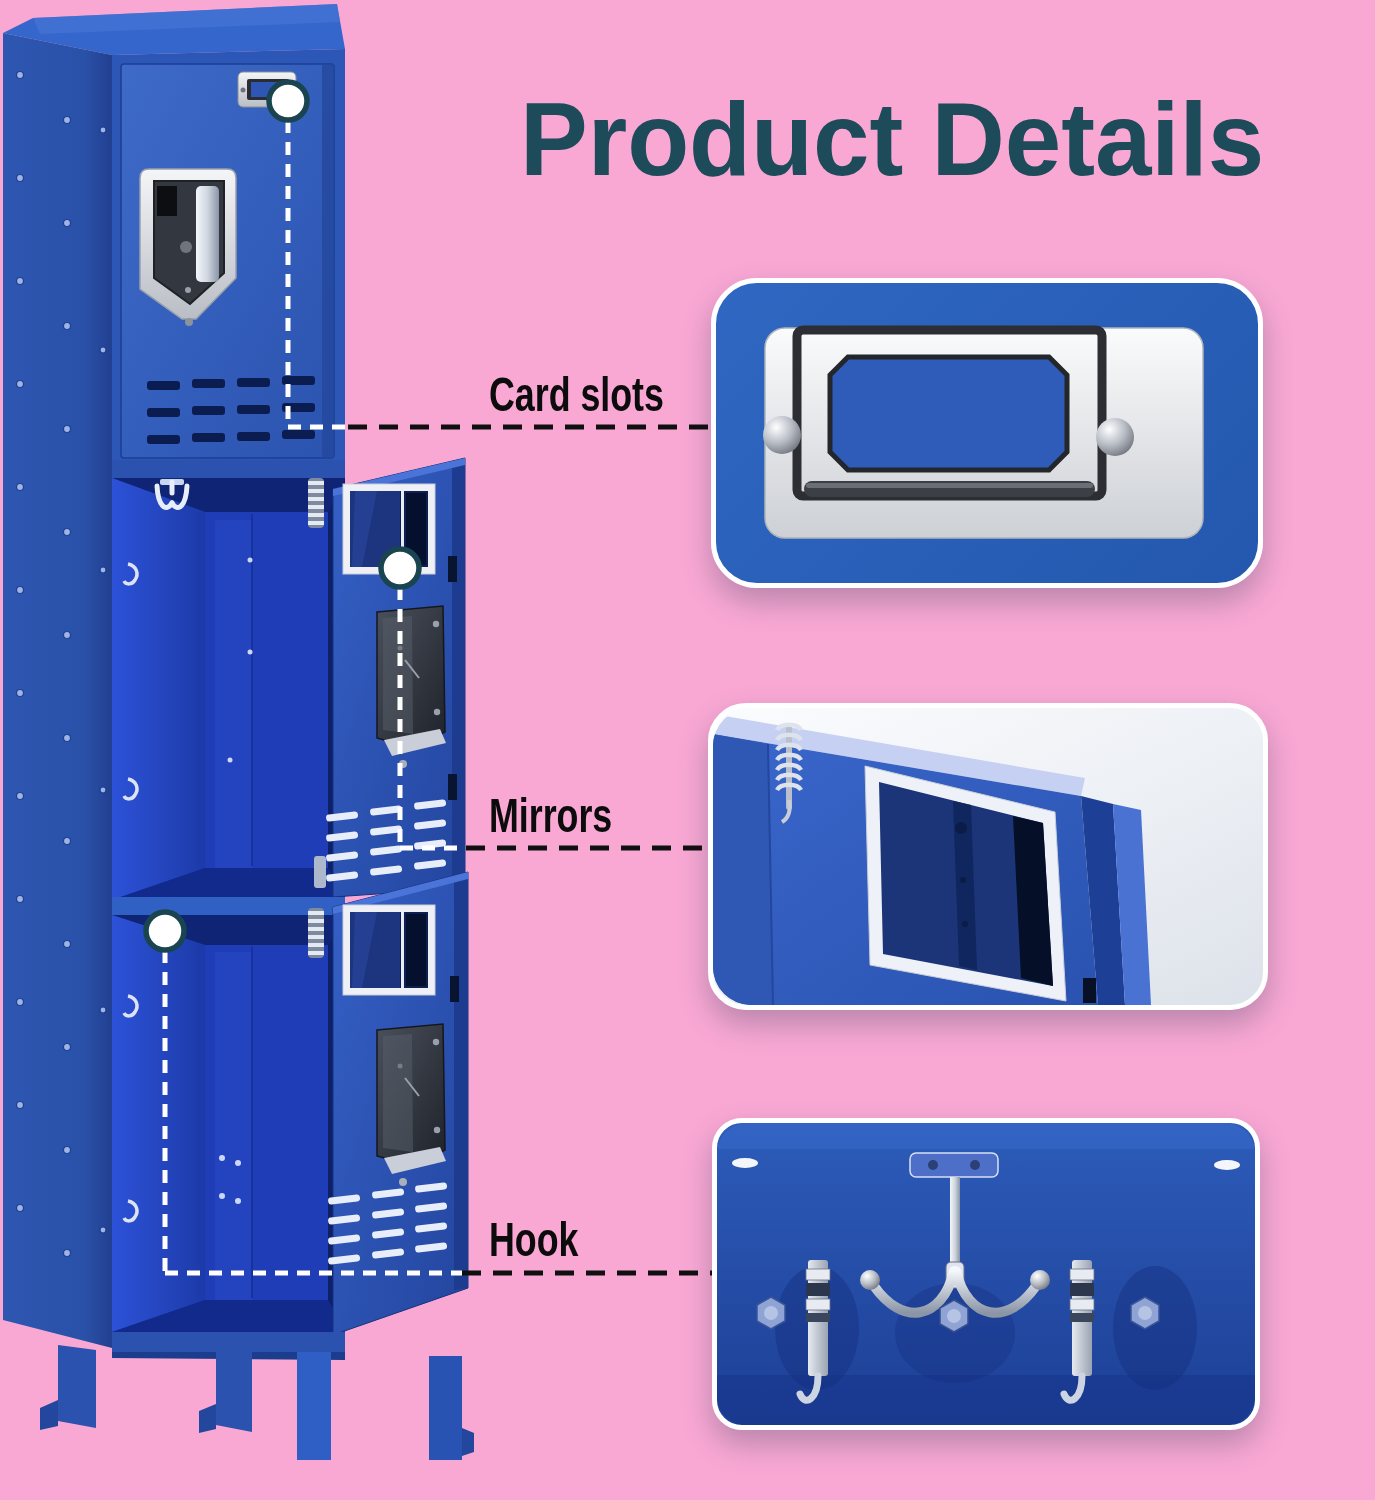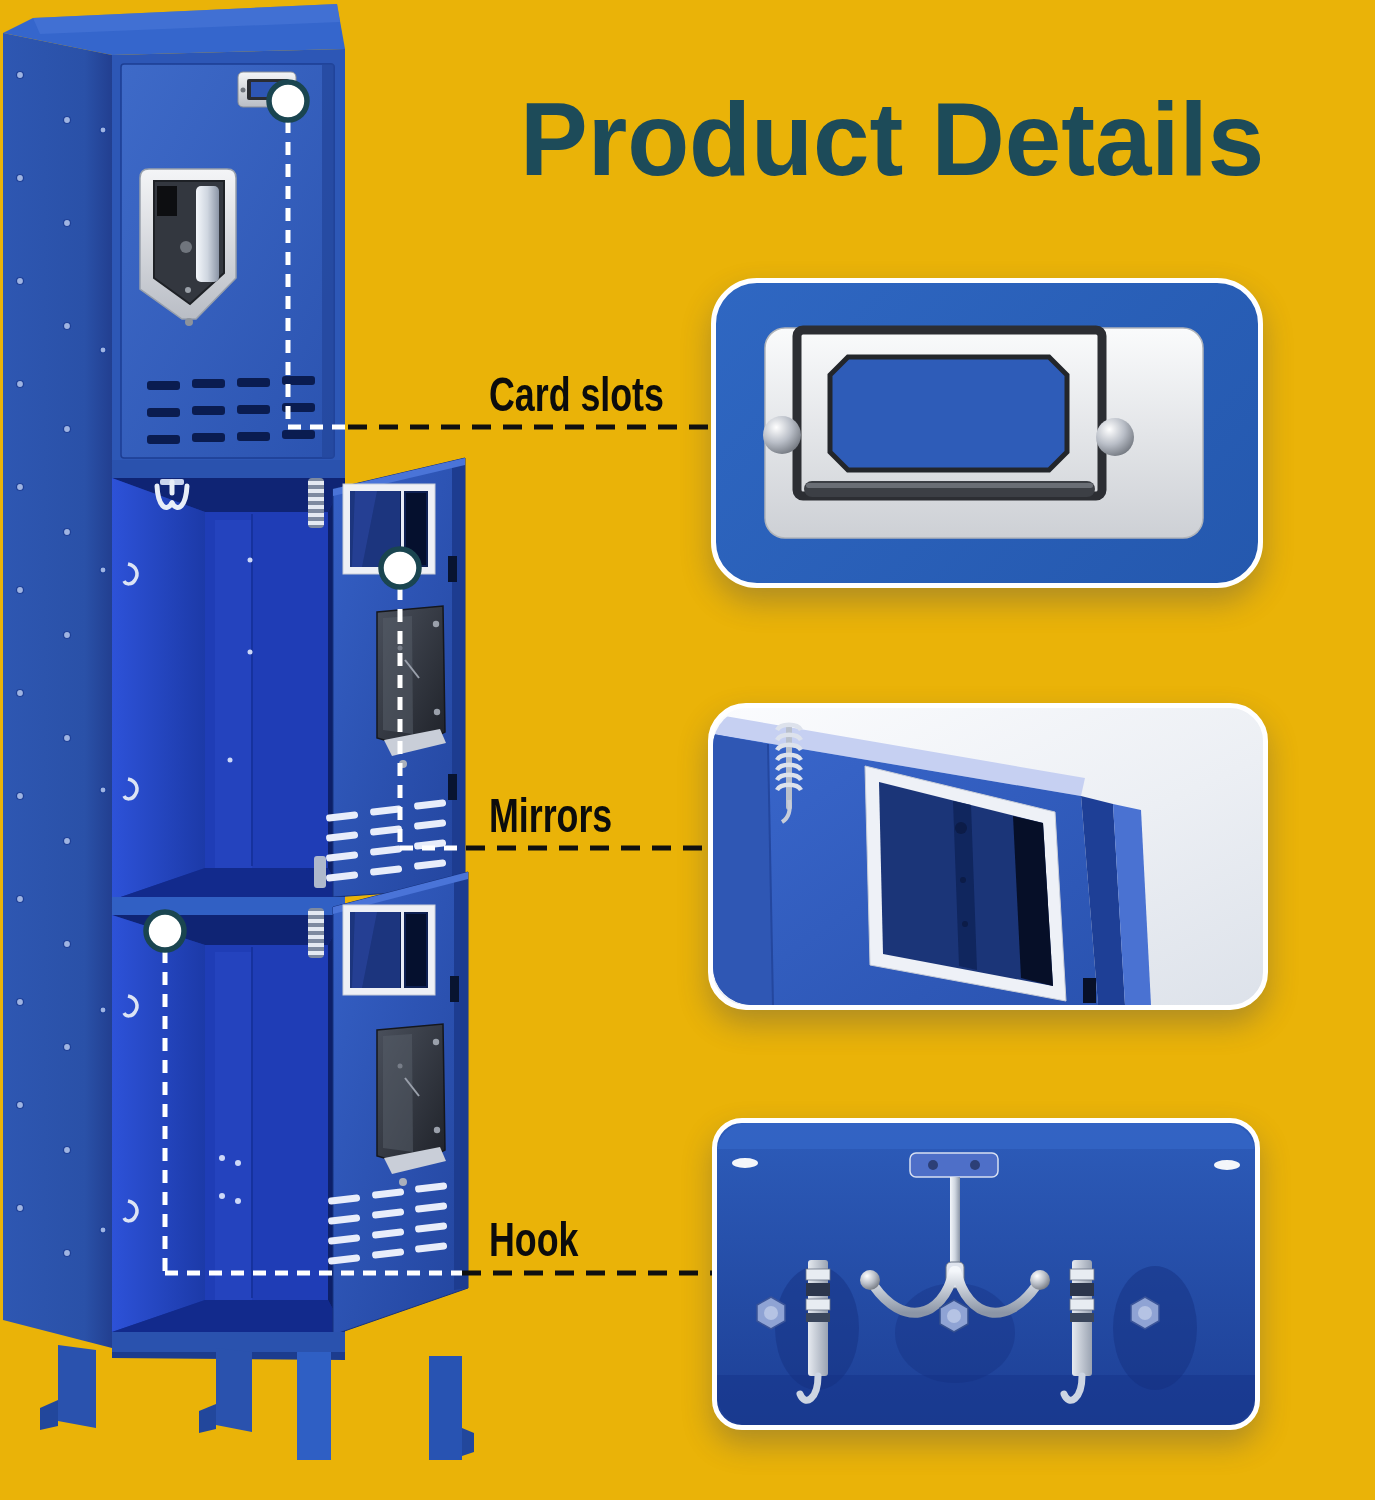--- a/index.html
+++ b/index.html
@@ -1,16 +1,16 @@
 <!DOCTYPE html>
 <html><head>
 <meta charset="utf-8">
 <style>
   html,body{margin:0;padding:0;background:#ffffff;}
-  .stage{position:relative;width:1375px;height:1500px;background:#eab308;overflow:hidden;
+  .stage{position:relative;width:1375px;height:1500px;background:#f9a8d4;overflow:hidden;
          font-family:"Liberation Sans",sans-serif;}
   .page-title{position:absolute;left:520px;top:14px;width:860px;
               font-size:103px;font-weight:bold;line-height:1.1;letter-spacing:0px;
               color:#1d4b59;white-space:nowrap;transform:scaleX(.985);transform-origin:left top;}
   .callout-label{position:absolute;font-weight:bold;font-size:49px;line-height:1.1;color:#0c0c0c;
                  transform:scaleX(.73);transform-origin:left bottom;white-space:nowrap;}
   #label-card-slots{left:489px;top:368px;}
   #label-mirrors{left:489px;top:789px;}
   #label-hook{left:489px;top:1213px;}
   .locker-wrap{position:absolute;left:0;top:0;width:475px;height:1475px;}

